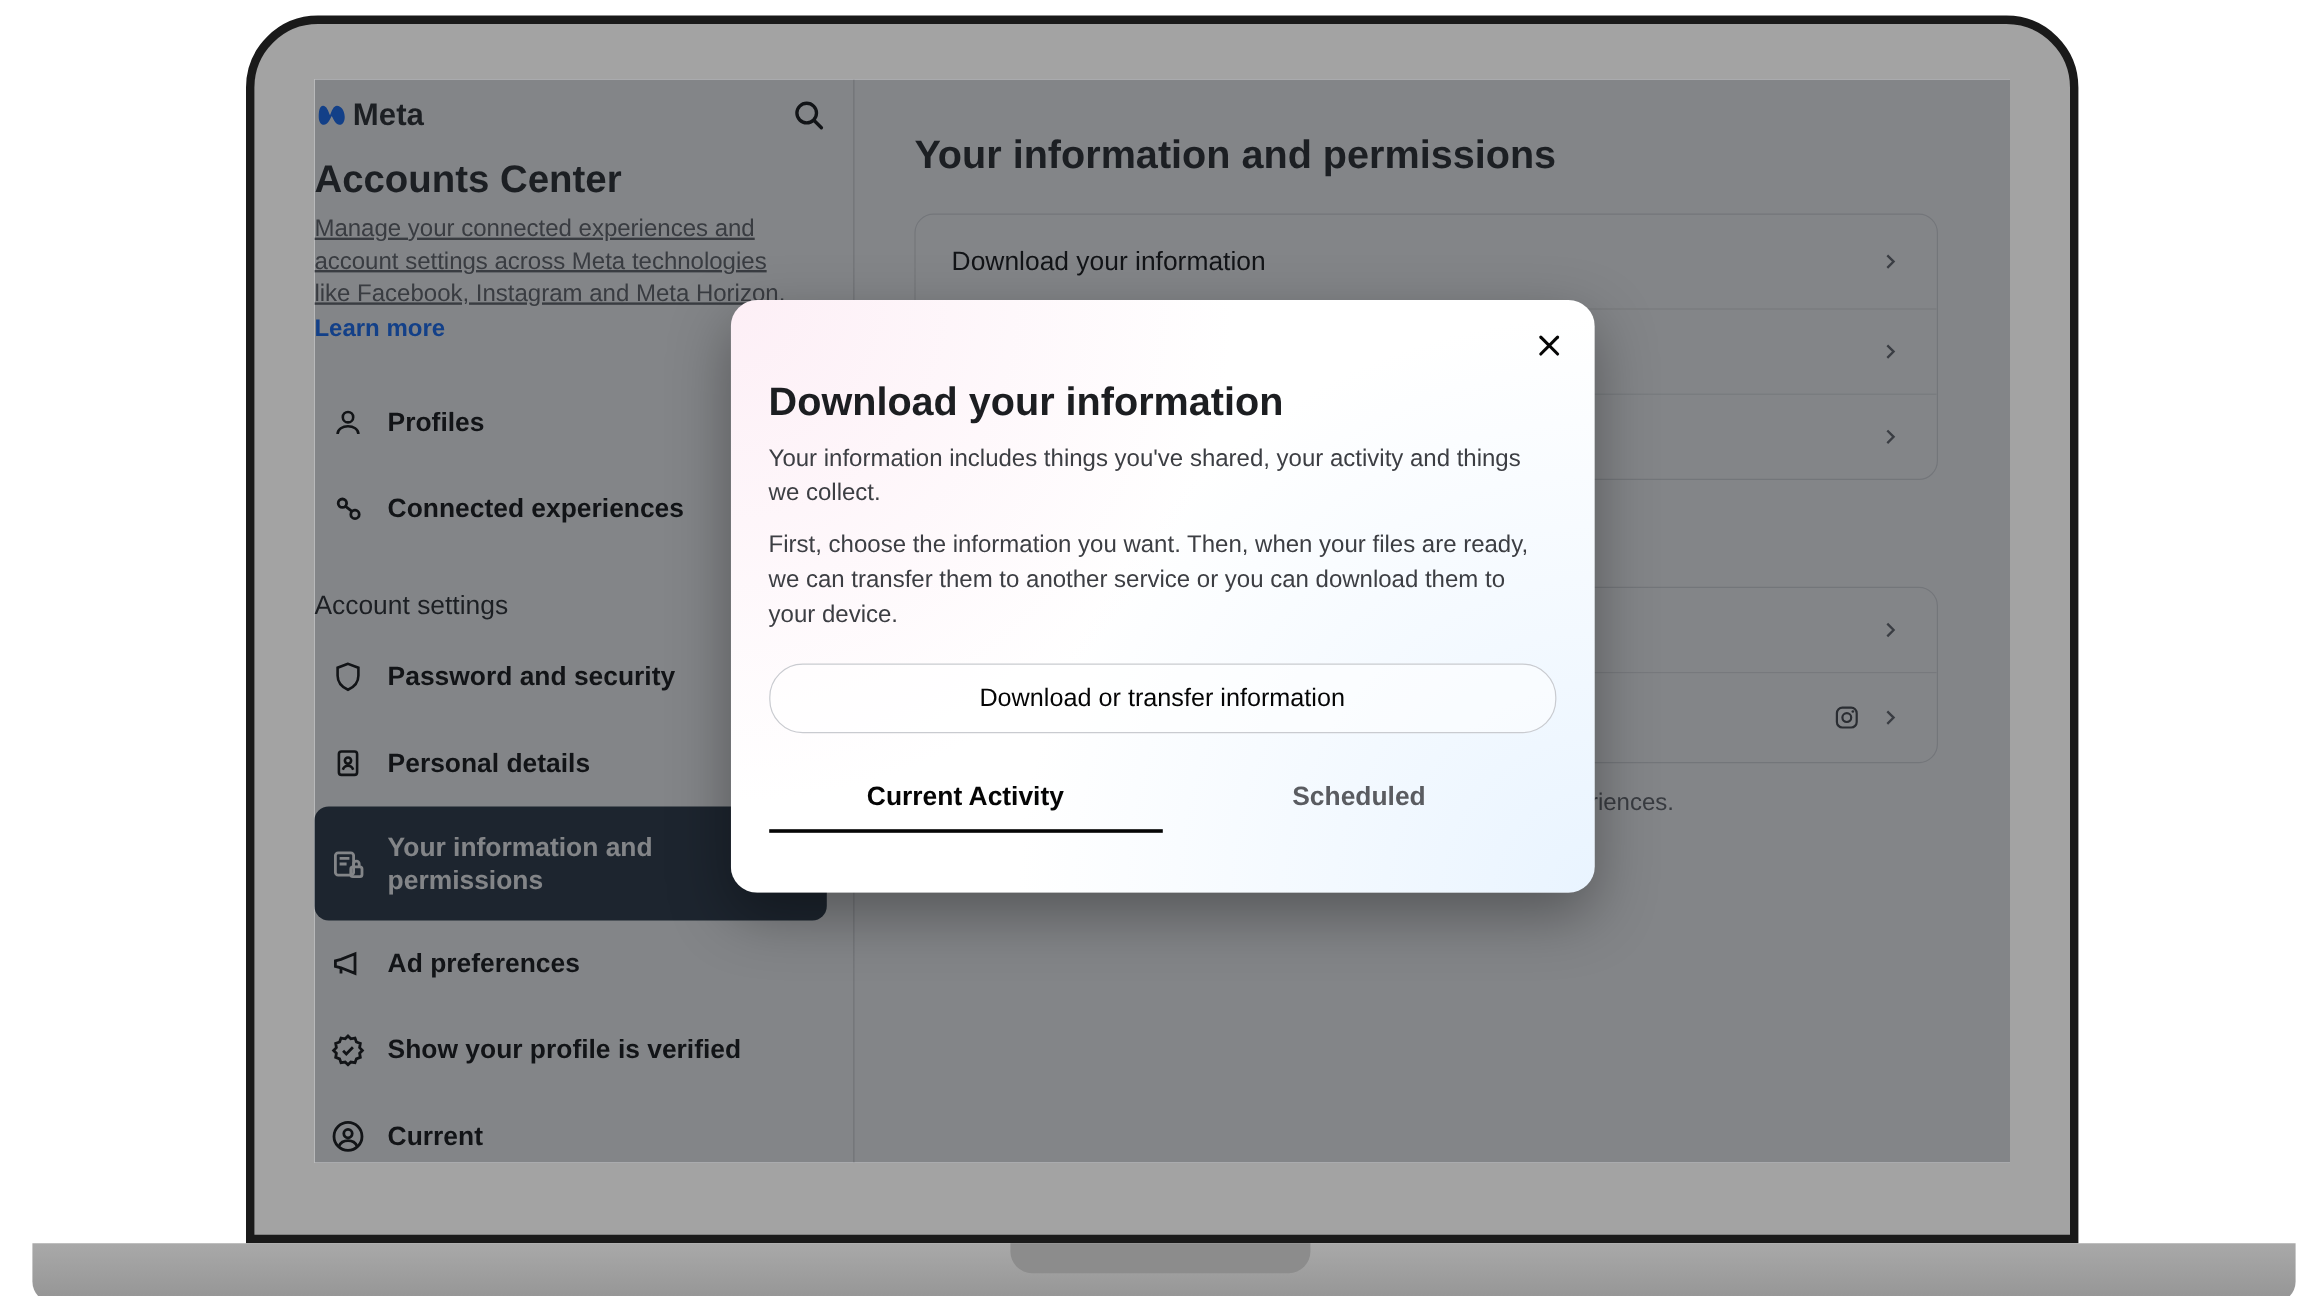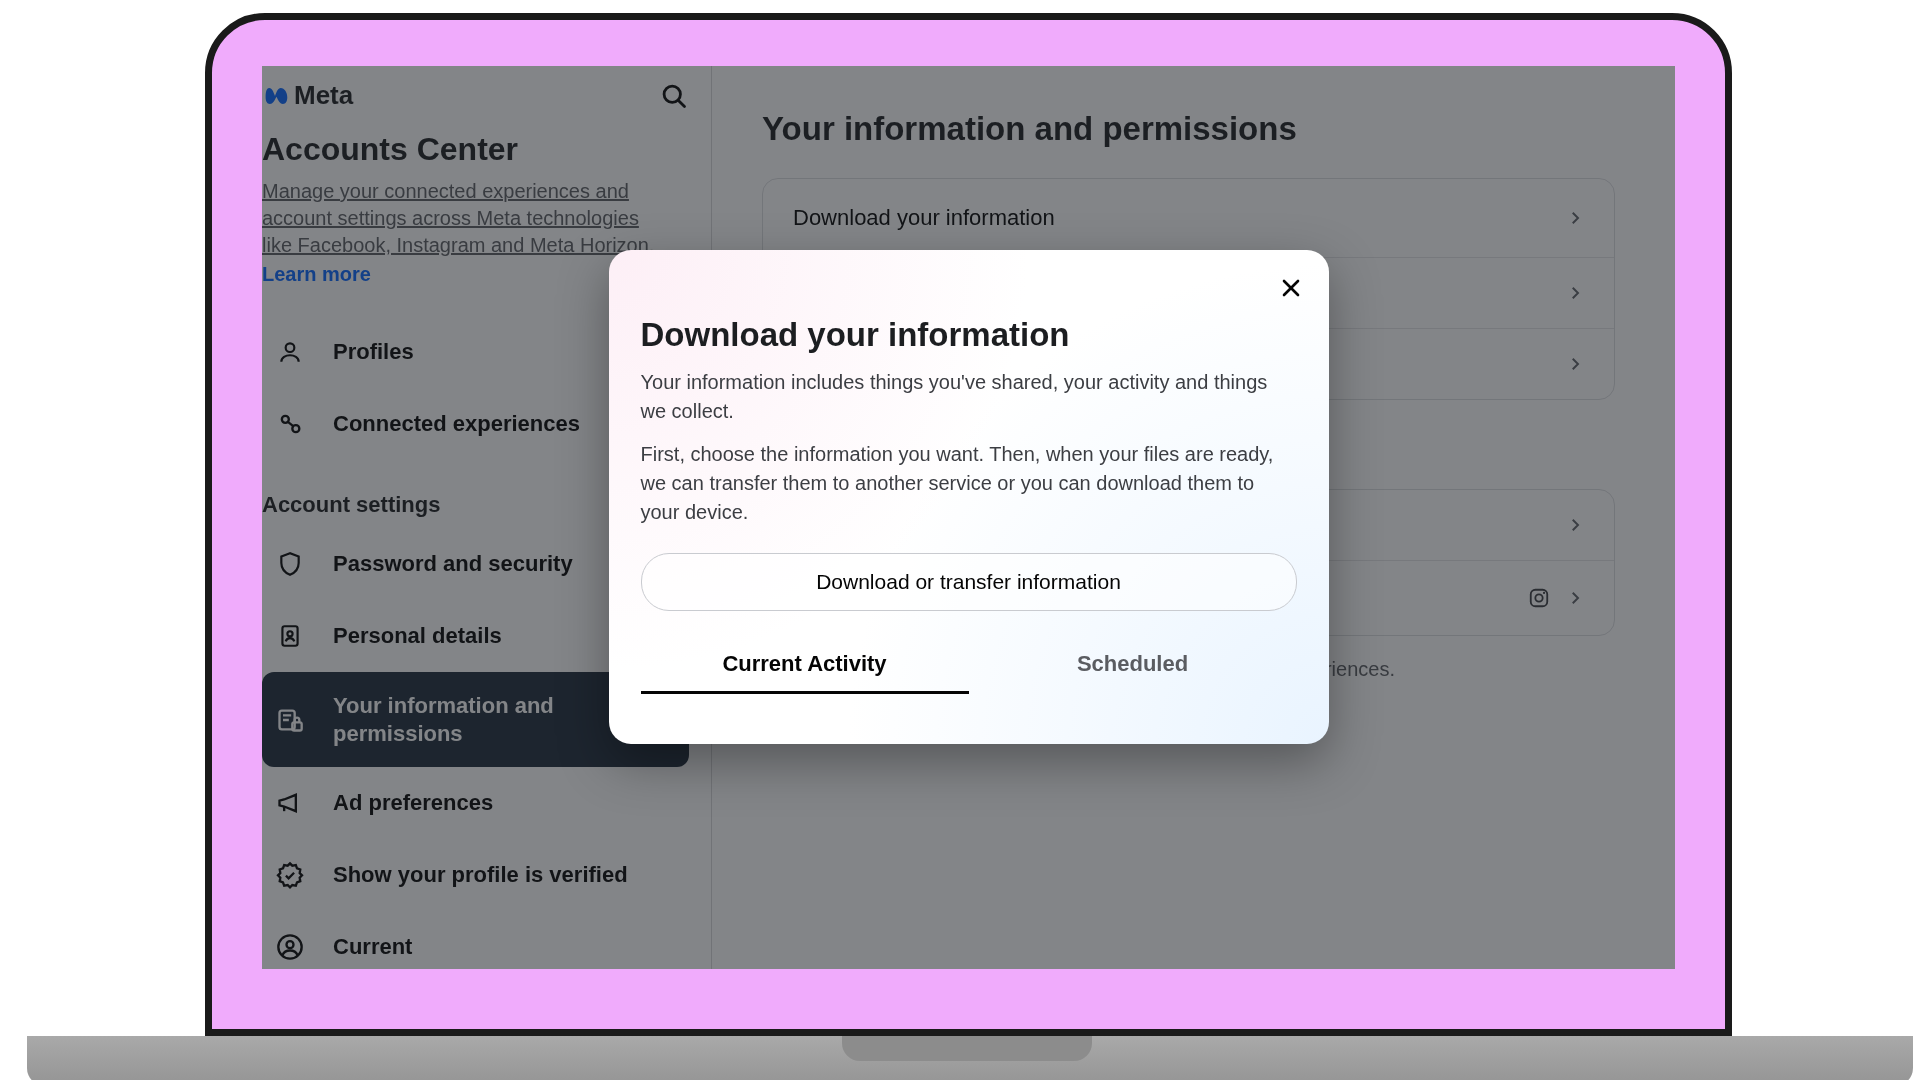--- a/index.html
+++ b/index.html
@@ -5,21 +5,21 @@
   * { box-sizing: border-box; margin: 0; padding: 0; }
   html, body { width: 1920px; height: 1080px; background: #ffffff; font-family: -apple-system, BlinkMacSystemFont, "Segoe UI", Helvetica, Arial, sans-serif; overflow: hidden; }
 
   
   .frame-outer {
     position: absolute;
     left: 205px;
     top: 13px;
     width: 1527px;
     height: 1023px;
-    background: #f0abfc;
+    background: #a3a3a3;
     border-radius: 60px 60px 0 0;
     border: 7px solid #1a1a1a;
     overflow: hidden;
   }
   .frame-bezel {
     position: absolute;
     left: 50px; right: 50px; top: 46px; bottom: 60px;
     background: #e9eaeb;
     overflow: hidden;
   }
@@ -48,22 +48,22 @@
   
   .sidebar { width: 450px; height: 100%; border-right: 1px solid #d7d8da; background: #fff; padding: 14px 22px 0 0; position: relative; }
   .sb-head { display: flex; justify-content: space-between; align-items: center; padding-left: 0; }
   .meta-logo { display: flex; align-items: center; gap: 6px; font-size: 26px; font-weight: 700; }
   .meta-mark { width: 26px; height: 26px; display:flex; align-items:center; justify-content:center; color:#0866ff; font-weight:800; font-size:30px; }
   .search-icon { width: 30px; height: 30px; color:#050505; display:flex; align-items:center; justify-content:center; }
   .sb-title { font-size: 32px; font-weight: 800; margin-top: 20px; }
   .sb-desc { font-size: 20px; color:#5b5d62; margin-top: 10px; padding-right: 30px; line-height: 1.35; text-decoration: underline; }
   .sb-link { color:#0866ff; font-size: 20px; font-weight: 600; margin-top: 4px; display:inline-block; }
   .sb-list { margin-top: 30px; }
-  .sb-sub { font-size: 22px; font-weight: 700; margin: 32px 0 10px 0; }
-  .sb-item { display:flex; align-items:center; gap: 27px; padding: 20px 20px 20px 12px; border-radius: 12px; cursor:pointer; }
+  .sb-sub { font-size: 22px; font-weight: 400; margin: 32px 0 10px 0; }
+  .sb-item { display:flex; align-items:center; gap: 17px; padding: 20px 20px 20px 12px; border-radius: 12px; cursor:pointer; }
   .sb-item .ico { width:32px; height:32px; display:flex; align-items:center; justify-content:center; color:#050505; flex:none; }
   .sb-item .lbl { font-size: 22px; font-weight: 600; color:#050505; line-height:1.25; }
   .sb-item.active { background:#1d2b3a; }
   .sb-item.active .lbl, .sb-item.active .ico { color:#fff; }
 
   
   .main { flex:1; height:100%; padding: 44px 60px 0 50px; background:#fff; }
   .main-title { font-size: 33px; font-weight: 800; margin-bottom: 30px; }
   .card { border:1px solid #dcdde0; border-radius: 16px; overflow:hidden; }
   .row { display:flex; align-items:center; justify-content:space-between; padding: 26px 30px; font-size: 22px; color:#050505; cursor:pointer; }

